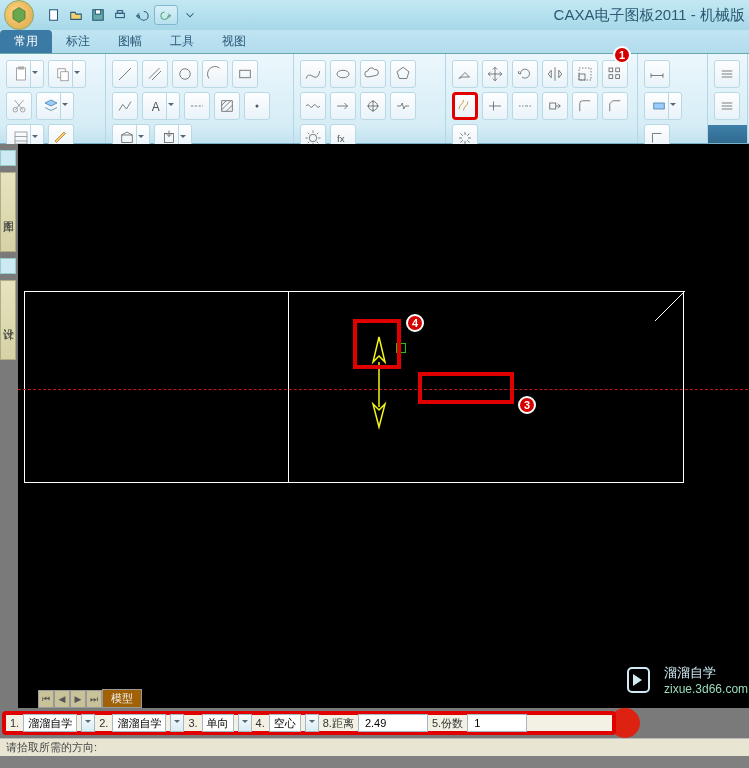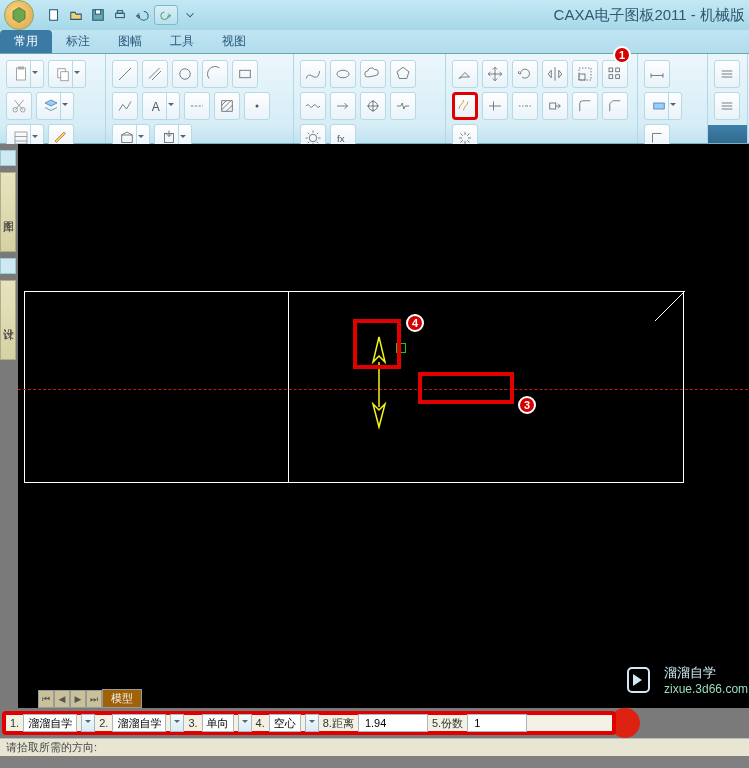--- a/index.html
+++ b/index.html
@@ -683,21 +683,21 @@
     <div class="ddn"></div>
 
     <span class="num">4.</span>
     <div class="sel">
         <span>空心</span>
       </div>
     <div class="ddn"></div>
 
     <span class="num">8.距离</span>
     <div class="txt" style="width:70px">
-        <span>1.94</span>
+        <span>2.49</span>
       </div>
 
     <span class="num">5.份数</span>
     <div class="txt" style="width:60px">
         <span>1</span>
       </div>
   </div>
   <div class="redball-behind"></div>
 </div>
 

